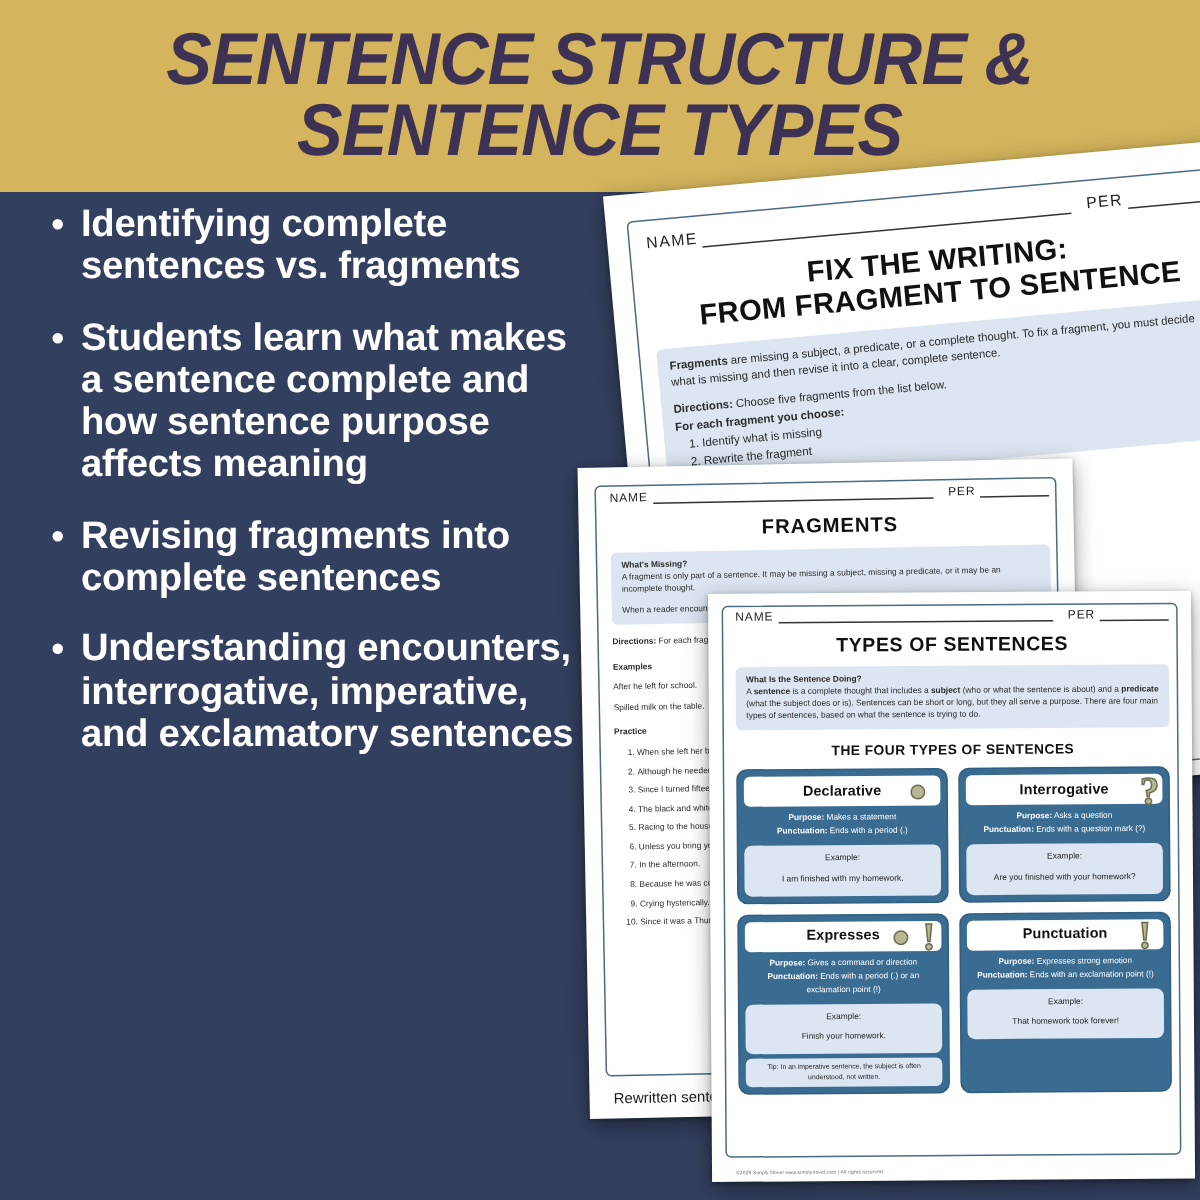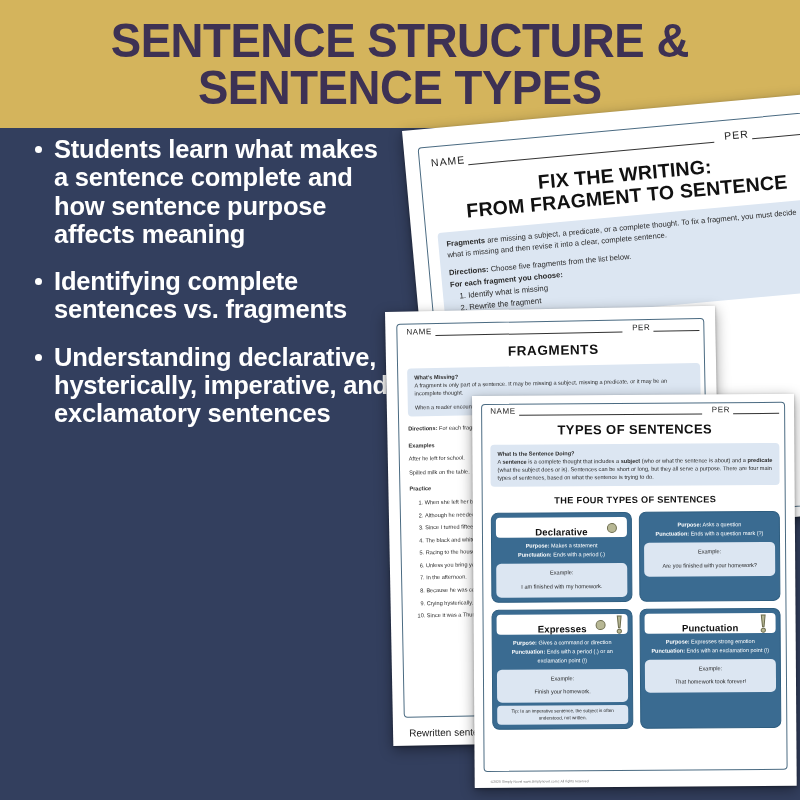--- a/index.html
+++ b/index.html
@@ -9,20 +9,21 @@
     font-family:"Liberation Sans", sans-serif;
   }
   #stage{position:absolute;inset:0;width:800px;height:800px;overflow:hidden;}
 
   
   .banner{
     position:absolute;left:0;top:0;width:800px;height:128px;
     background:#d4b45c;
     display:flex;align-items:center;justify-content:center;
     overflow:hidden;
+    font-style:italic;
   }
   .banner-title{
     color:#3d3154;
     font-family:"Liberation Sans", sans-serif;
     font-weight:700;
     font-size:49px;
     line-height:0.95;
     text-align:center;
     letter-spacing:-0.5px;
     transform:scaleX(0.93);
@@ -141,21 +142,21 @@
   }
   .cardgrid{
     display:grid;grid-template-columns:1fr 1fr;gap:7px;margin-top:7px;
   }
   .tcard{
     background:#3a6b91;border:1.6px solid #2f5e80;border-radius:7px;
     padding:4px;position:relative;
   }
   .tcard-head{
     background:#ffffff;border-radius:4px;
-    height:20px;display:flex;align-items:flex-end;justify-content:center;
+    height:20px;display:flex;align-items:center;justify-content:center;
     position:relative;
   }
   .tcard-head .nm2{
     font-weight:700;font-size:9.6px;color:#111;letter-spacing:0.1px;
   }
   .tcard-meta{
     color:#ffffff;font-size:5.5px;line-height:1.62;text-align:center;
     padding:4px 2px 4px 2px;
   }
   .tcard-meta b{font-weight:700;}
@@ -190,29 +191,33 @@
 <div id="stage">
 
   <div class="banner">
     <div class="banner-title">SENTENCE STRUCTURE &amp;
 SENTENCE TYPES</div>
   </div>
 
   <div class="bullets">
     <div class="bullet-row">
       <span class="bullet-dot"></span>
-      <span class="bullet-text">Students learn what makes a sentence complete and how sentence purpose affects meaning</span>
+      <span class="bullet-text">Identifying complete sentences vs. fragments</span>
     </div>
     <div class="bullet-row">
       <span class="bullet-dot"></span>
-      <span class="bullet-text">Identifying complete sentences vs. fragments</span>
+      <span class="bullet-text">Students learn what makes a sentence complete and how sentence purpose affects meaning</span>
     </div>
     <div class="bullet-row">
       <span class="bullet-dot"></span>
-      <span class="bullet-text">Understanding declarative, hysterically, imperative, and exclamatory sentences</span>
+      <span class="bullet-text">Revising fragments into complete sentences</span>
+    </div>
+    <div class="bullet-row">
+      <span class="bullet-dot"></span>
+      <span class="bullet-text">Understanding encounters, interrogative, imperative, and exclamatory sentences</span>
     </div>
   </div>
 
   <div class="sheet" id="sheetA">
     <div class="sheet-inner"></div>
     <div class="pad">
       <div class="nameline">
         <span class="nm">
           <span class="lbl">NAME</span>
           <span class="rule"></span>
@@ -323,20 +328,24 @@
             <b>Punctuation:</b><span> Ends with a period (.)</span>
           </div>
           <div class="tcard-ex">
             <div>Example:</div>
             <div style="height:4px"></div>
             <div>I am finished with my homework.</div>
           </div>
         </div>
 
         <div class="tcard">
+          <div class="tcard-head">
+            <span class="nm2">Interrogative</span>
+            <span class="ic q-ic" style="right:2px;top:12px;">?</span>
+          </div>
           <div class="tcard-meta">
             <b>Purpose:</b><span> Asks a question</span><br>
             <b>Punctuation:</b><span> Ends with a question mark (?)</span>
           </div>
           <div class="tcard-ex">
             <div>Example:</div>
             <div style="height:4px"></div>
             <div>Are you finished with your homework?</div>
           </div>
         </div>

